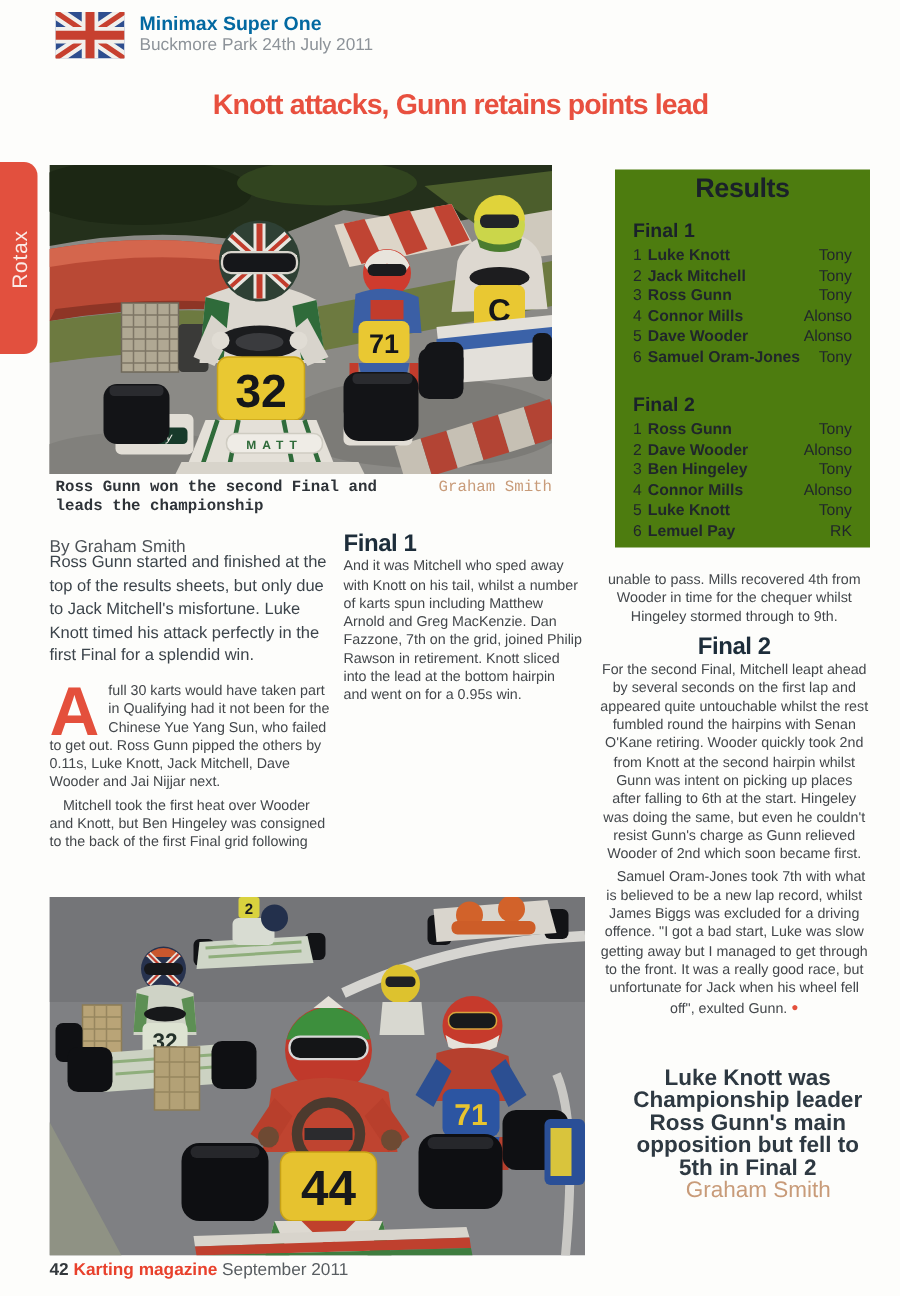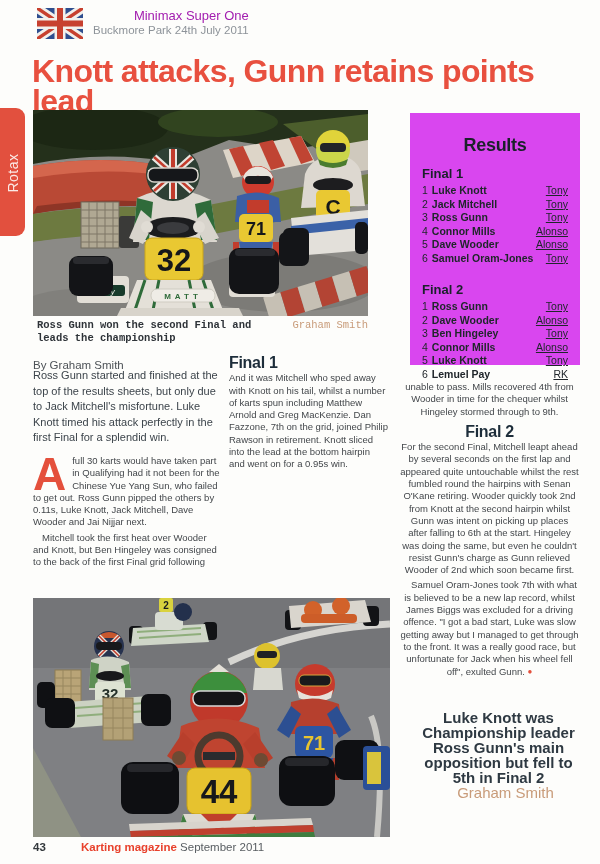--- a/index.html
+++ b/index.html
@@ -2,26 +2,26 @@
 <html><head>
 <meta charset="utf-8">
 <style>
   html,body{margin:0;padding:0;background:#e9e9e7;}
   #page{position:relative;width:600px;height:864px;margin:0 auto;background:#fdfdfb;
         font-family:"Liberation Sans",sans-serif;overflow:hidden;color:#3f4448;}
   .abs{position:absolute;}
 
   
   #header{left:37px;top:8px;display:flex;gap:10px;align-items:flex-start;}
-  #header .ht{font-size:13px;font-weight:normal;color:#a21caf;line-height:15px;text-align:right;}
+  #header .ht{font-size:13px;font-weight:bold;color:#0369a1;line-height:15px;}
   #header .hs{font-size:11.5px;color:#8d9399;line-height:14px;}
 
   
-  #headline{left:32px;top:56px;width:550px;font-size:32px;font-weight:bold;
-            color:#e8503f;letter-spacing:-0.6px;line-height:30px;}
+  #headline{left:32px;top:56px;width:550px;font-size:19px;font-weight:bold;
+            color:#e8503f;letter-spacing:-0.6px;line-height:30px;text-align:center;}
 
   
   #rotax{left:0;top:108px;width:25px;height:128px;background:#e2503e;
          border-radius:0 9px 9px 0;}
   #rotax span{position:absolute;left:-46px;top:57px;width:118px;text-align:center;
          transform:rotate(-90deg);color:#fbeae6;font-size:14px;letter-spacing:.5px;}
 
   
   #photo1{left:33px;top:110px;width:335px;height:206px;}
   #photo2{left:33px;top:598px;width:357px;height:239px;}
@@ -29,30 +29,30 @@
 
   
   #caption1{left:37px;top:319px;width:331px;display:flex;justify-content:space-between;
             font-size:10.5px;line-height:13px;font-family:Liberation Mono, monospace;}
   #caption1 .cap{font-weight:bold;color:#2e3338;}
   #caption1 .credit{color:#c89b79;white-space:nowrap;margin-left:8px;}
 
   #byline{left:33px;top:344px;font-size:11.5px;color:#4d5257;margin-top:15px;}
 
   
-  #results{left:410px;top:113px;width:170px;height:252px;background:#d946ef;
-           box-sizing:border-box;padding:20px 12px 0 12px;color:#20262b;}
+  #results{left:410px;top:113px;width:170px;height:252px;background:#4d7c0f;
+           box-sizing:border-box;padding:0 12px 0 12px;color:#20262b;}
   #results .rtitle{text-align:center;font-size:18px;font-weight:bold;color:#1a212a;
            letter-spacing:-0.3px;margin:2px 0 10px 0;}
   #results .rhead{font-size:13px;font-weight:bold;color:#1a212a;margin:2px 0 3px 0;}
   #results .rsec2{margin-top:17px;}
   .rrow{display:flex;align-items:baseline;font-size:10.5px;line-height:13.5px;}
   .rrow .rpos{margin-right:4px;}
   .rrow .rname{font-weight:bold;flex:1;}
-  .rrow .rteam{text-align:right;text-decoration:underline;}
+  .rrow .rteam{text-align:right;}
 
   
   .col{font-size:9.5px;line-height:12.3px;color:#43474b;}
   .col p{margin:0 0 3px 0;}
   .col p.indent{text-indent:9px;}
   #col1{left:33px;top:368px;width:190px;}
   #col1 .intro{font-size:11px;line-height:15.6px;font-weight:normal;color:#3c444b;
                margin-bottom:9px;}
   .dropcap{float:left;font-size:46px;line-height:34px;font-weight:bold;
            color:#e4503c;margin:2px 6px 0 0;}
@@ -63,21 +63,21 @@
   .enddot{color:#e4503c;font-size:8px;vertical-align:1px;}
 
   
   #caption2{margin-top:32px;padding-left:18px;font-size:15px;line-height:15px;
             font-weight:bold;color:#2e3942;}
   #caption2 .credit{font-weight:normal;color:#c89b79;margin-left:14px;}
 
   
   #footer{left:33px;top:841px;font-size:11.5px;color:#585d61;}
   #footer .fp{font-weight:bold;color:#33383c;}
-  #footer .fm{font-weight:bold;color:#e8412c;margin-left:32px;}
+  #footer .fm{font-weight:bold;color:#e8412c;}
 </style>
 </head>
 <body>
 
 <div id="page">
 
   <div id="header" class="abs">
     <svg width="46" height="31" viewBox="0 0 46 31">
       <rect width="46" height="31" fill="#2e4e8f"></rect>
       <path d="M0 0 L46 31 M46 0 L0 31" stroke="#f2f0ec" stroke-width="9"></path>
@@ -409,18 +409,18 @@
         <path d="M98 239 L281 234 L282 239 Z" fill="#3f7d3f"></path>
         <rect x="88" y="164" width="58" height="52" rx="12" fill="#0e0f12"></rect>
         <rect x="246" y="158" width="56" height="50" rx="12" fill="#0e0f12"></rect>
         <rect x="94" y="166" width="46" height="8" rx="4" fill="#26272b"></rect>
         <rect x="252" y="160" width="44" height="8" rx="4" fill="#26272b"></rect>
       </g>
     </svg>
   </div>
 
   <div id="footer" class="abs">
-    <span class="fp">43</span>
+    <span class="fp">42</span>
     <span class="fm">Karting magazine</span>
     <span>September 2011</span>
   </div>
 
 </div>
 
 </body></html>

